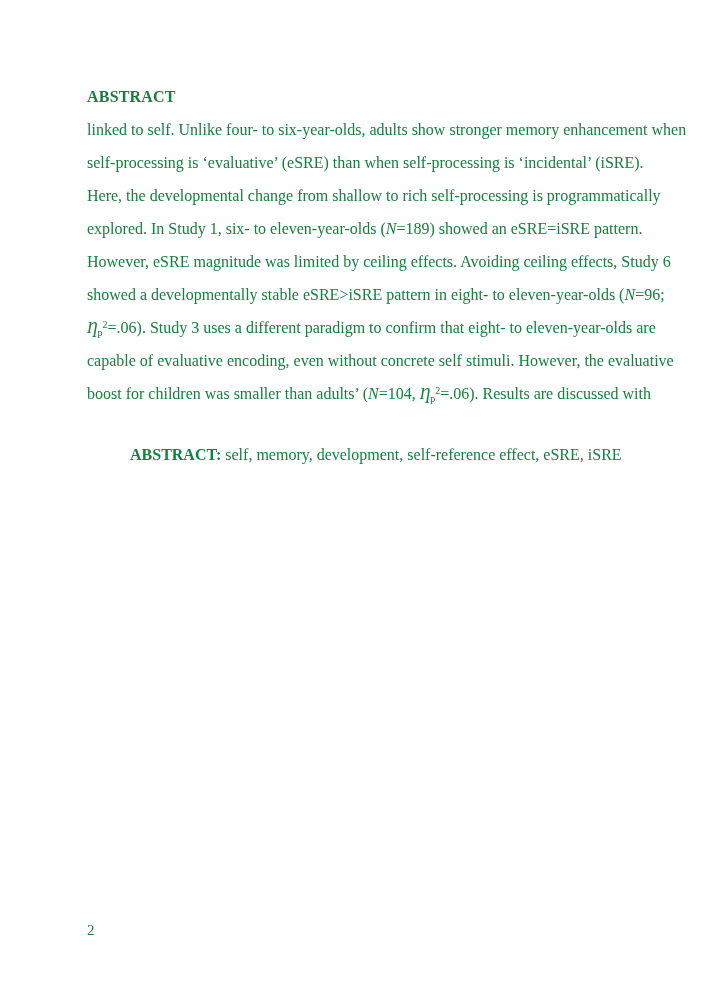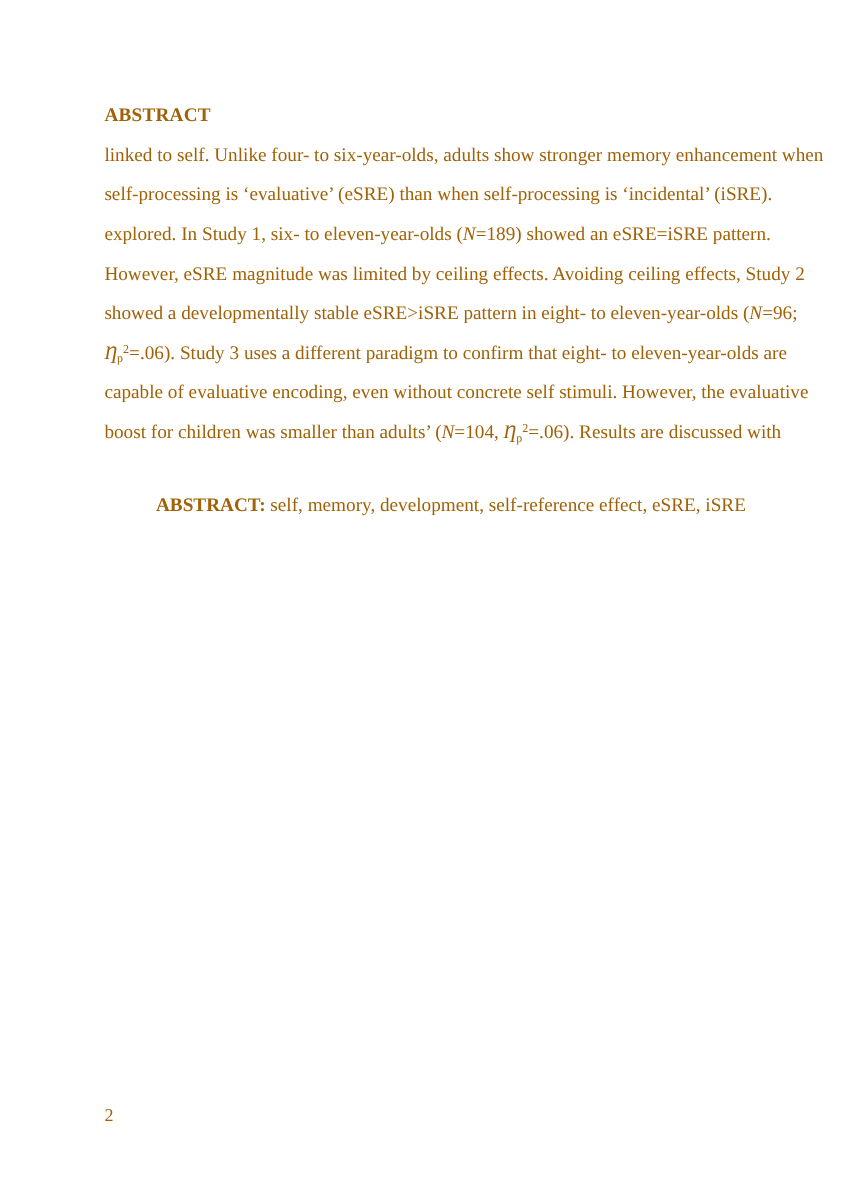--- a/index.html
+++ b/index.html
@@ -3,21 +3,21 @@
 <meta charset="utf-8">
 <style>
   html, body { margin: 0; padding: 0; background: #e8e8e8; }
   .page {
     position: relative;
     width: 707px;
     height: 1000px;
     margin: 0 auto;
     background: #ffffff;
     font-family: "Liberation Serif", "DejaVu Serif", serif;
-    color: #a16207;
+    color: #15803d;
     overflow: hidden;
   }
   .content {
     position: absolute;
     left: 87px;
     top: 80px;
     width: 570px;
   }
   .heading {
     font-weight: bold;
@@ -60,22 +60,23 @@
 </style>
 </head>
 <body>
 
 <div class="page">
   <div class="content">
     <div class="heading">ABSTRACT</div>
     <div id="abstract-paragraph">
         <div class="line"><span>linked to self. Unlike four- to six-year-olds, adults show stronger memory enhancement when</span></div>
         <div class="line"><span>self-processing is ‘evaluative’ (eSRE) than when self-processing is ‘incidental’ (iSRE).</span></div>
+        <div class="line"><span>Here, the developmental change from shallow to rich self-processing is programmatically</span></div>
         <div class="line"><span>explored. In Study 1, six- to eleven-year-olds (</span><i>N</i><span>=189) showed an eSRE=iSRE pattern.</span></div>
-        <div class="line"><span>However, eSRE magnitude was limited by ceiling effects. Avoiding ceiling effects, Study 2</span></div>
+        <div class="line"><span>However, eSRE magnitude was limited by ceiling effects. Avoiding ceiling effects, Study 6</span></div>
         <div class="line"><span>showed a developmentally stable eSRE&gt;iSRE pattern in eight- to eleven-year-olds (</span><i>N</i><span>=96;</span></div>
         <div class="line"><i>Ƞ</i><sub>p</sub><sup>2</sup><span>=.06). Study 3 uses a different paradigm to confirm that eight- to eleven-year-olds are</span></div>
         <div class="line"><span>capable of evaluative encoding, even without concrete self stimuli. However, the evaluative</span></div>
         <div class="line"><span>boost for children was smaller than adults’ (</span><i>N</i><span>=104, </span><i>Ƞ</i><sub>p</sub><sup>2</sup><span>=.06). Results are discussed with</span></div>
       </div>
     <div class="keywords">
       <span class="kw-label">ABSTRACT:</span><span> self, memory, development, self-reference effect, eSRE, iSRE</span>
     </div>
   </div>
   <div class="page-number">2</div>

